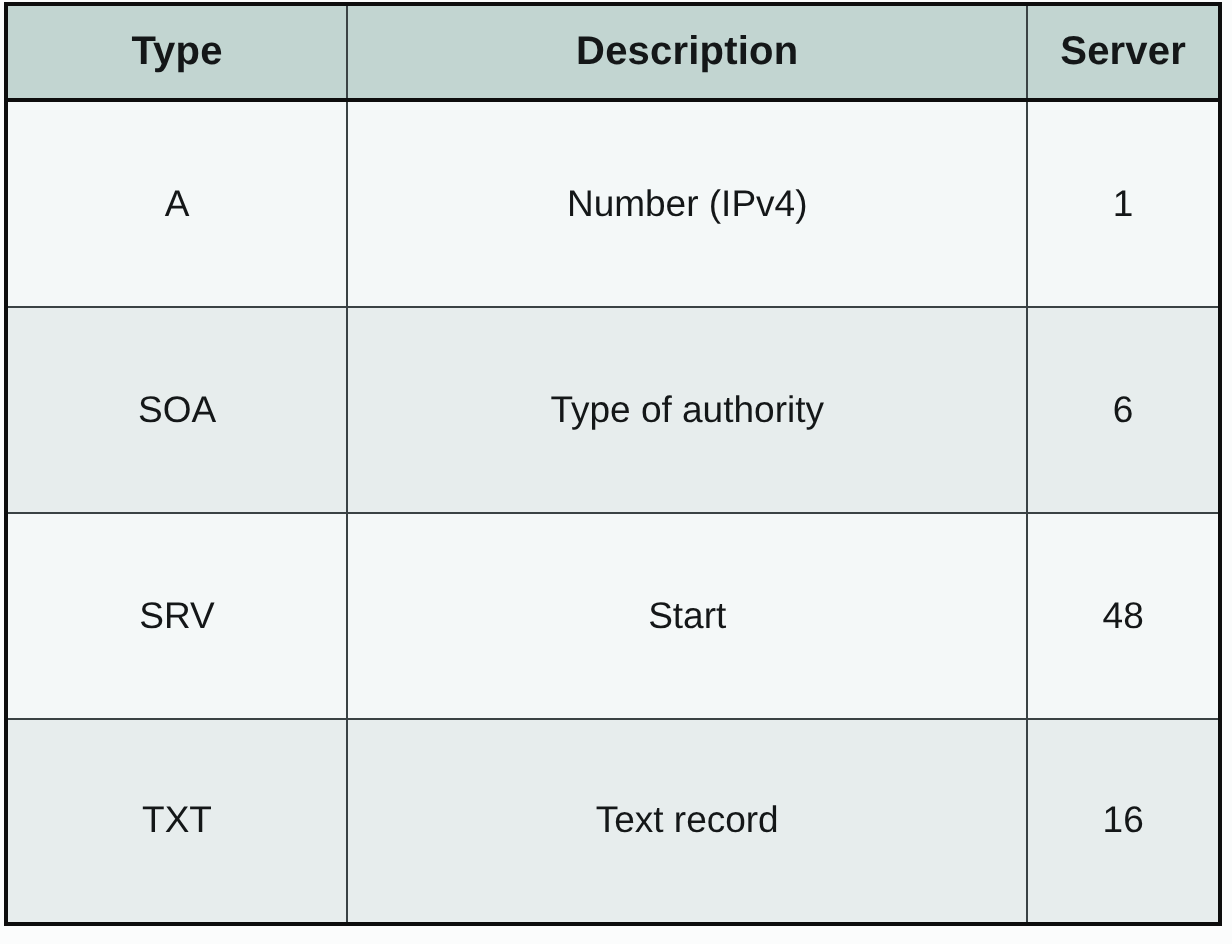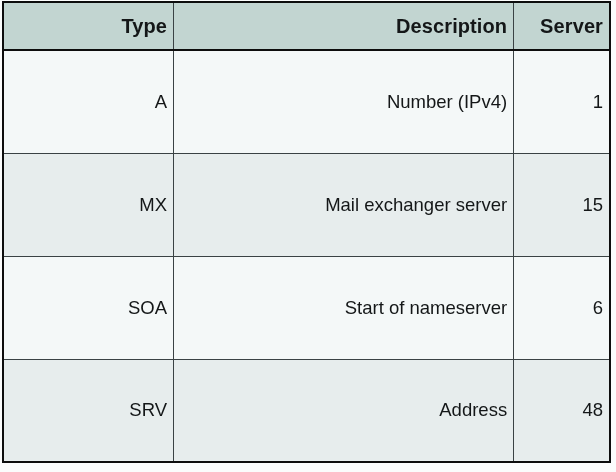--- a/index.html
+++ b/index.html
@@ -37,21 +37,21 @@
   }
 
   #dns-record-table col.col-type        { width: 170px; }
   #dns-record-table col.col-description { width: 339px; }
   #dns-record-table col.col-number      { width: 96px;  }
 
   #dns-record-table th,
   #dns-record-table td {
     border: 1px solid #3a4244;
     padding: 0 6px;
-    text-align: right;
+    text-align: center;
     vertical-align: middle;
     color: #141718;
     box-sizing: border-box;
     overflow: hidden;
     white-space: nowrap;
   }
 
   
   #dns-record-table thead th {
     height: 48px;
@@ -95,30 +95,30 @@
       </tr>
     </thead>
 
     <tbody id="table-body">
         <tr>
           <td class="cell-type">A</td>
           <td class="cell-desc">Number (IPv4)</td>
           <td class="cell-number">1</td>
         </tr>
         <tr>
-          <td class="cell-type">MX</td>
-          <td class="cell-desc">Mail exchanger server</td>
-          <td class="cell-number">15</td>
-        </tr>
-        <tr>
           <td class="cell-type">SOA</td>
-          <td class="cell-desc">Start of nameserver</td>
+          <td class="cell-desc">Type of authority</td>
           <td class="cell-number">6</td>
         </tr>
         <tr>
           <td class="cell-type">SRV</td>
-          <td class="cell-desc">Address</td>
+          <td class="cell-desc">Start</td>
           <td class="cell-number">48</td>
+        </tr>
+        <tr>
+          <td class="cell-type">TXT</td>
+          <td class="cell-desc">Text record</td>
+          <td class="cell-number">16</td>
         </tr>
       </tbody>
   </table>
 
 </div>
 
 </body></html>

